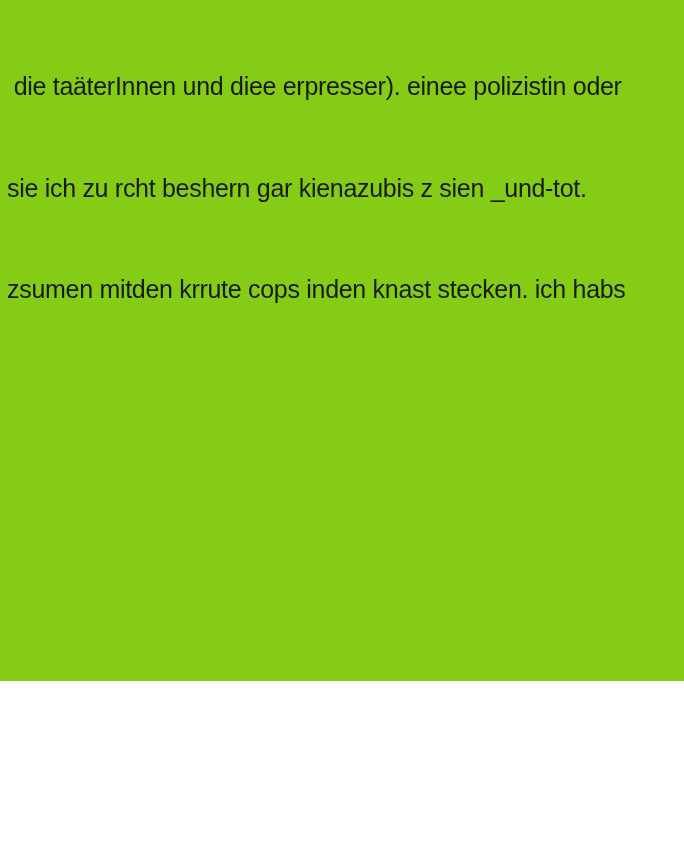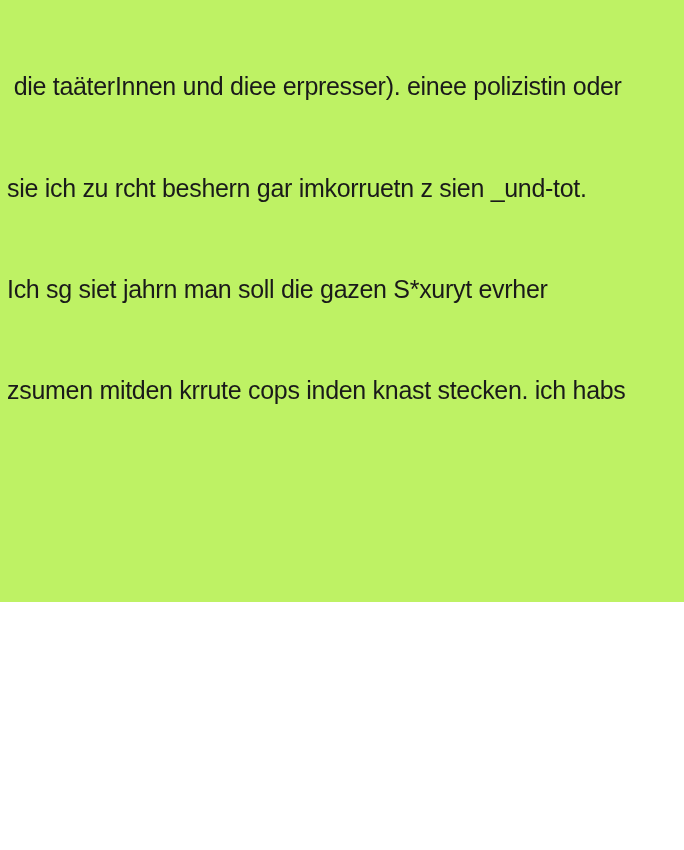--- a/index.html
+++ b/index.html
@@ -2,24 +2,24 @@
 <html><head>
 <meta charset="utf-8">
 <style>
   html, body {
     margin: 0;
     padding: 0;
     background: #ffffff;
   }
   .page {
     width: 684px;
-    height: 602px;
+    height: 681px;
     box-sizing: border-box;
     overflow: hidden;
-    background: #bef264;
+    background: #84cc16;
   }
   .text-block {
     padding: 3px 2px 0 7px;
     font-family: "Liberation Sans", "DejaVu Sans", sans-serif;
     font-size: 25px;
     line-height: 33.7px;
     letter-spacing: -0.3px;
     color: #1a1a1a;
     white-space: pre-wrap;
   }
@@ -27,22 +27,21 @@
     height: 33.7px;
     white-space: pre;
   }
 </style>
 </head>
 <body>
 
 <div class="page">
   <div class="text-block">
     <div class="line"> die taäterInnen und diee erpresser). einee polizistin oder</div>
-    <div class="line">sie ich zu rcht beshern gar imkorruetn z sien _und-tot.</div>
-    <div class="line">Ich sg siet jahrn man soll die gazen S*xuryt evrher</div>
+    <div class="line">sie ich zu rcht beshern gar kienazubis z sien _und-tot.</div>
     <div class="line">zsumen mitden krrute cops inden knast stecken. ich habs</div>
     
     
     
     
     
     
     
     
     

